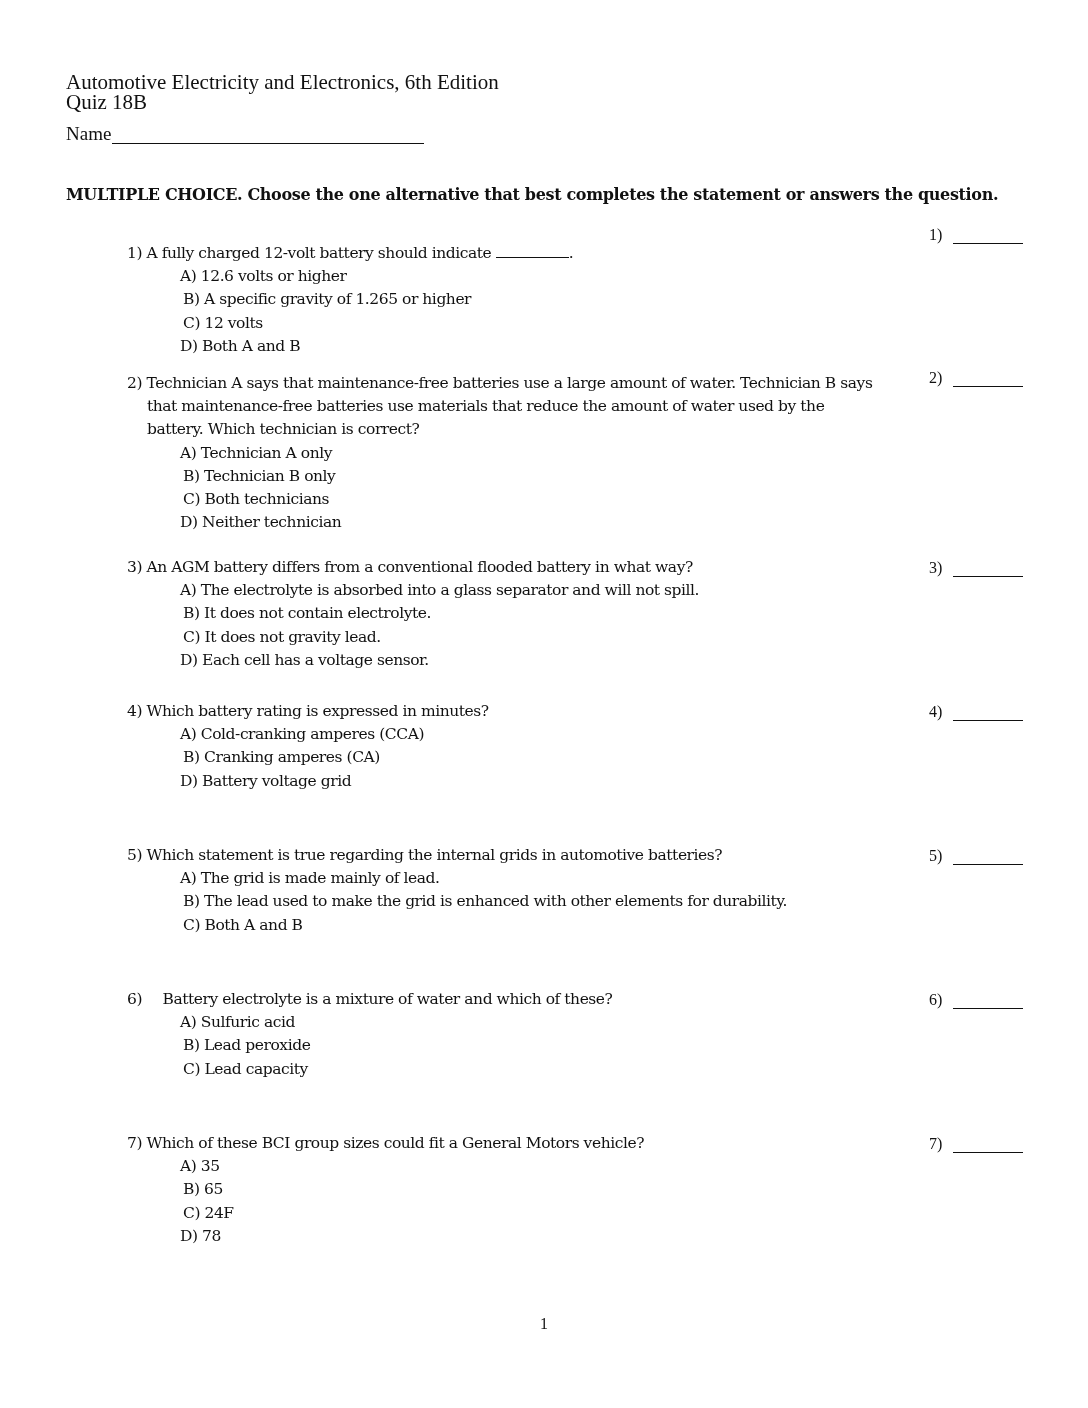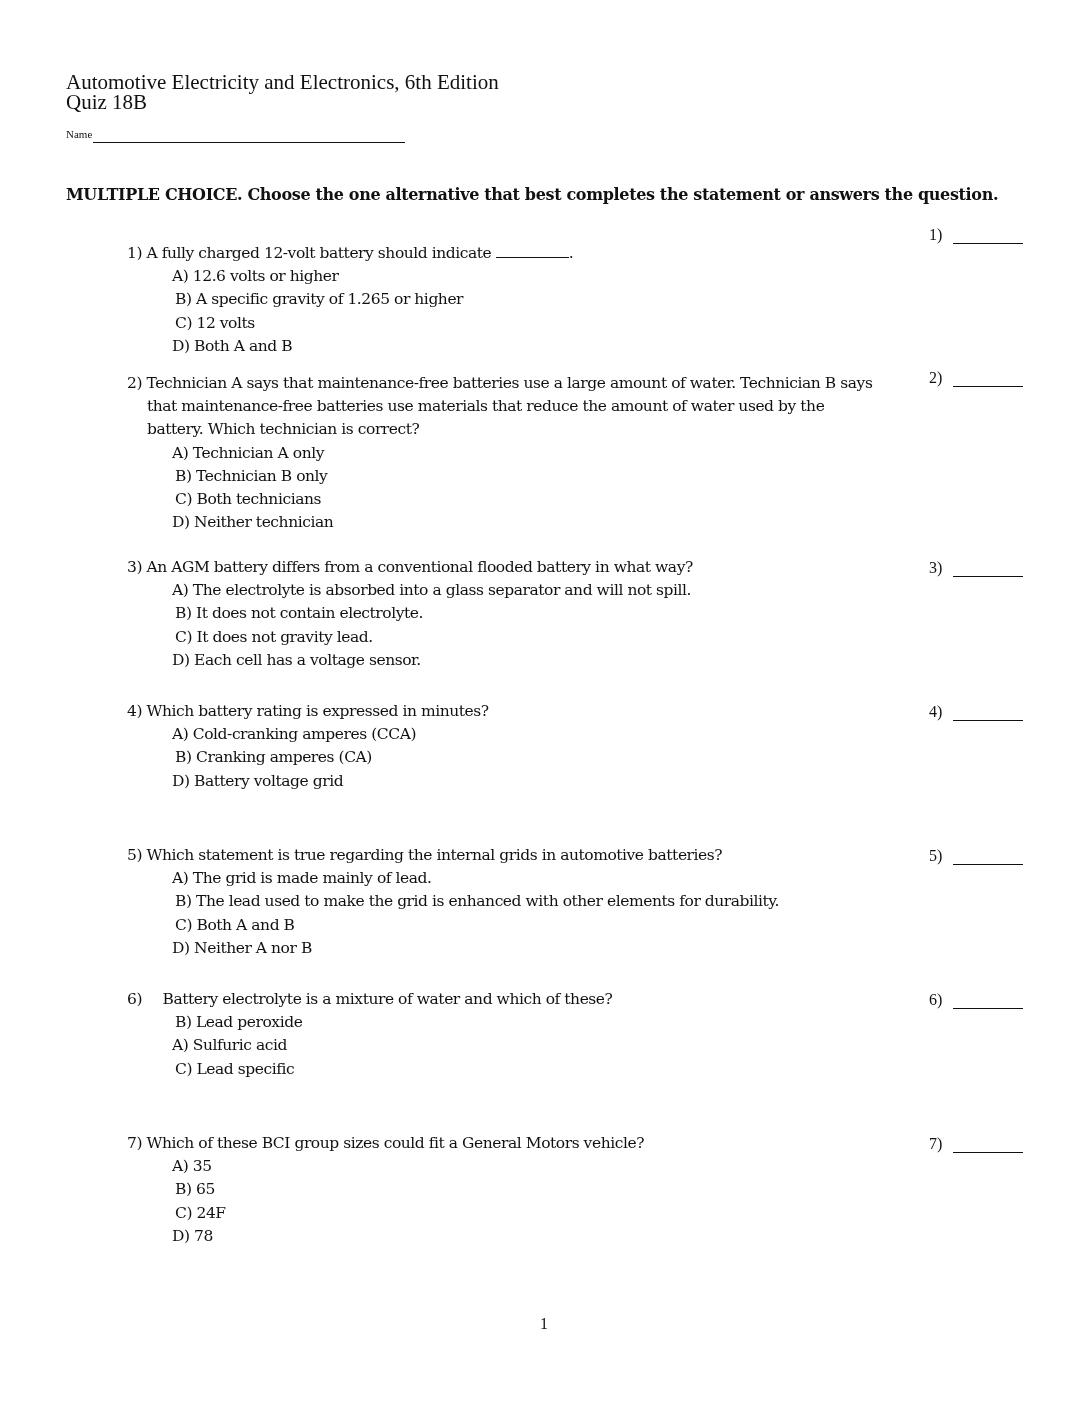--- a/index.html
+++ b/index.html
@@ -19,24 +19,24 @@
       position: absolute;
       left: 66px;
       top: 72px;
       font-size: 21px;
       line-height: 20px;
     }
     .name-line {
       position: absolute;
       left: 66px;
       top: 124px;
-      font-size: 11px;
+      font-size: 19px;
       line-height: 20px;
       display: flex;
-      align-items: flex-start;
+      align-items: center;
     }
     .name-blank {
       display: inline-block;
       width: 312px;
       border-bottom: 1.3px solid #111;
       height: 18px;
       margin-left: 1px;
     }
     .instructions {
       position: absolute;
@@ -65,20 +65,21 @@
       padding-left: 20px;
     }
     .choices {
       margin-left: 45px;
     }
     .choice {
       white-space: nowrap;
     }
     .choice .lbl {
       display: inline-block;
+      margin-left: 8px;
     }
     .choice.b .lbl, .choice.c .lbl {
       padding-left: 3px;
     }
     .answer-slot {
       position: absolute;
       left: 929px;
       top: 0;
       display: flex;
       align-items: flex-end;
@@ -192,36 +193,35 @@
 
 <div class="question" style="top:844px;">
   <div class="q-stem">
     <span>5)</span>
     <span>Which statement is true regarding the internal grids in automotive batteries?</span>
   </div>
   <div class="choices">
     <div class="choice a"><span class="lbl">A) The grid is made mainly of lead.</span></div>
     <div class="choice b"><span class="lbl">B) The lead used to make the grid is enhanced with other elements for durability.</span></div>
     <div class="choice c"><span class="lbl">C) Both A and B</span></div>
-    <div class="choice d"><span class="lbl">D) Neither A nor B</span></div>
   </div>
 </div>
 <div class="answer-slot" style="top:847px;">
   <span>5)</span>
   <span class="answer-line"></span>
 </div>
 
 <div class="question" style="top:988px;">
   <div class="q-stem">
     <span>6)</span><span style="white-space:pre;padding-left:16px;"> Battery electrolyte is a mixture of water and which of these?</span>
   </div>
   <div class="choices">
+    <div class="choice a"><span class="lbl">A) Sulfuric acid</span></div>
     <div class="choice b"><span class="lbl">B) Lead peroxide</span></div>
-    <div class="choice a"><span class="lbl">A) Sulfuric acid</span></div>
-    <div class="choice c"><span class="lbl">C) Lead specific</span></div>
+    <div class="choice c"><span class="lbl">C) Lead capacity</span></div>
   </div>
 </div>
 <div class="answer-slot" style="top:991px;">
   <span>6)</span>
   <span class="answer-line"></span>
 </div>
 
 <div class="question" style="top:1132px;">
   <div class="q-stem">
     <span>7)</span><span style="white-space:pre;"> Which of these BCI group sizes could fit a General Motors vehicle?</span>

